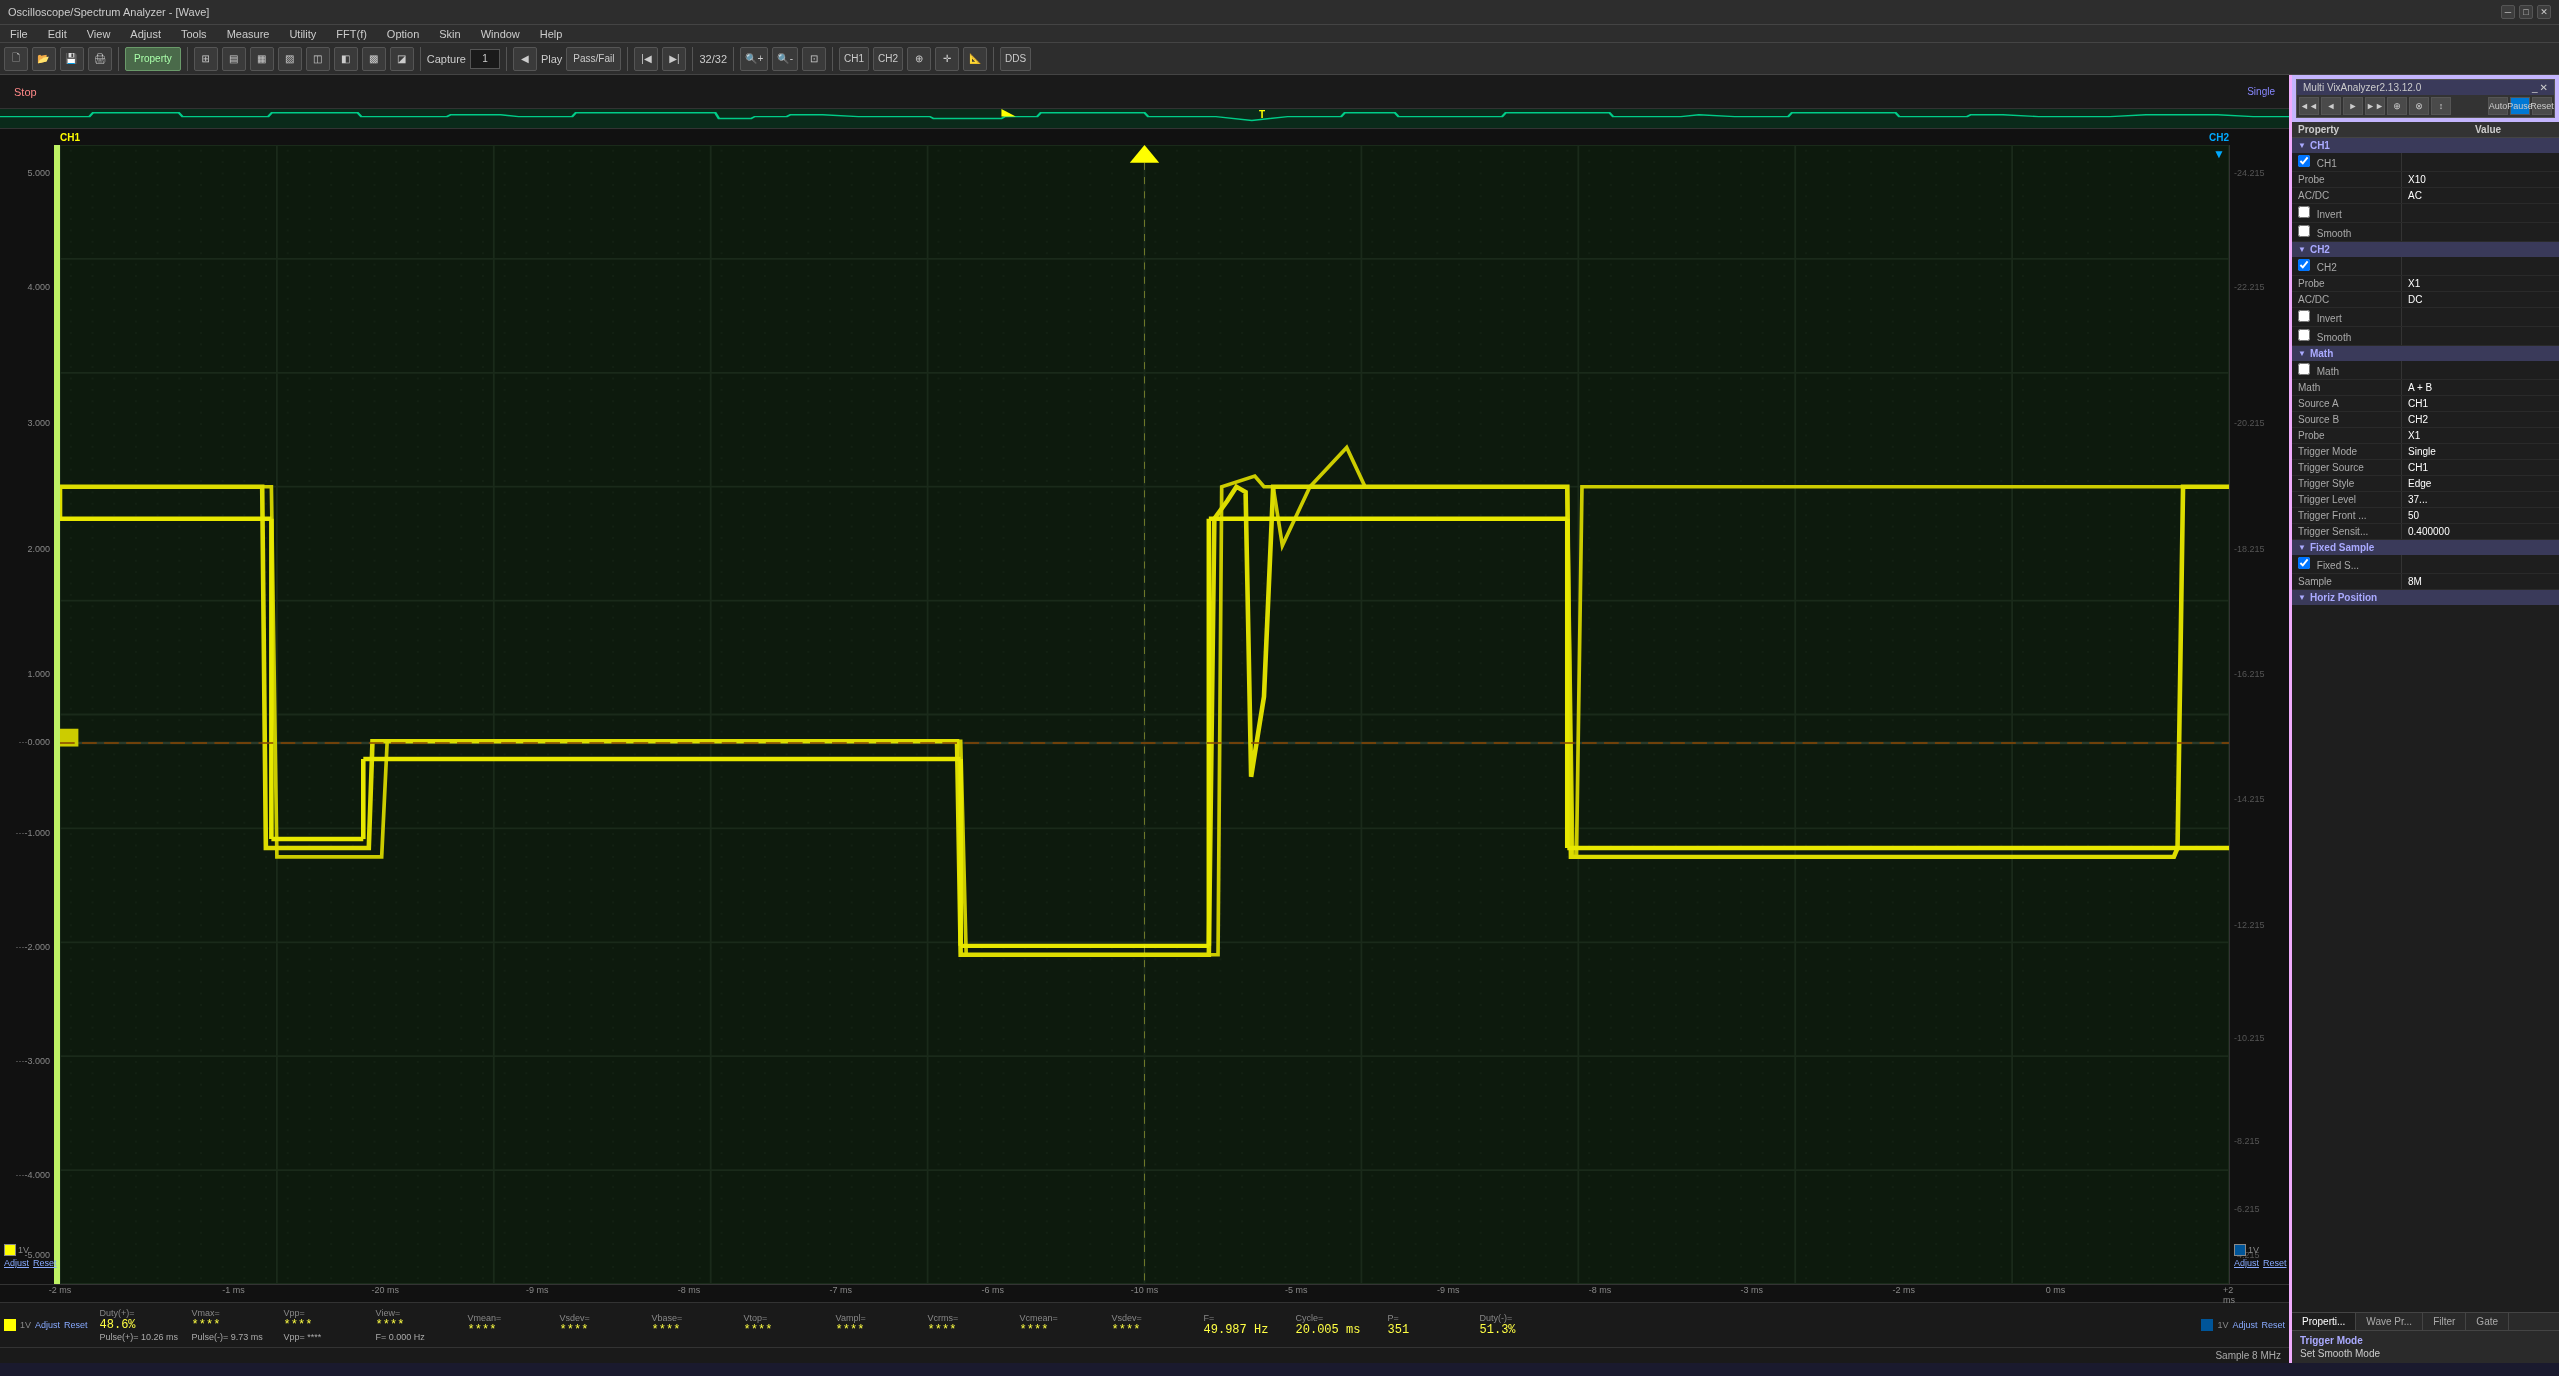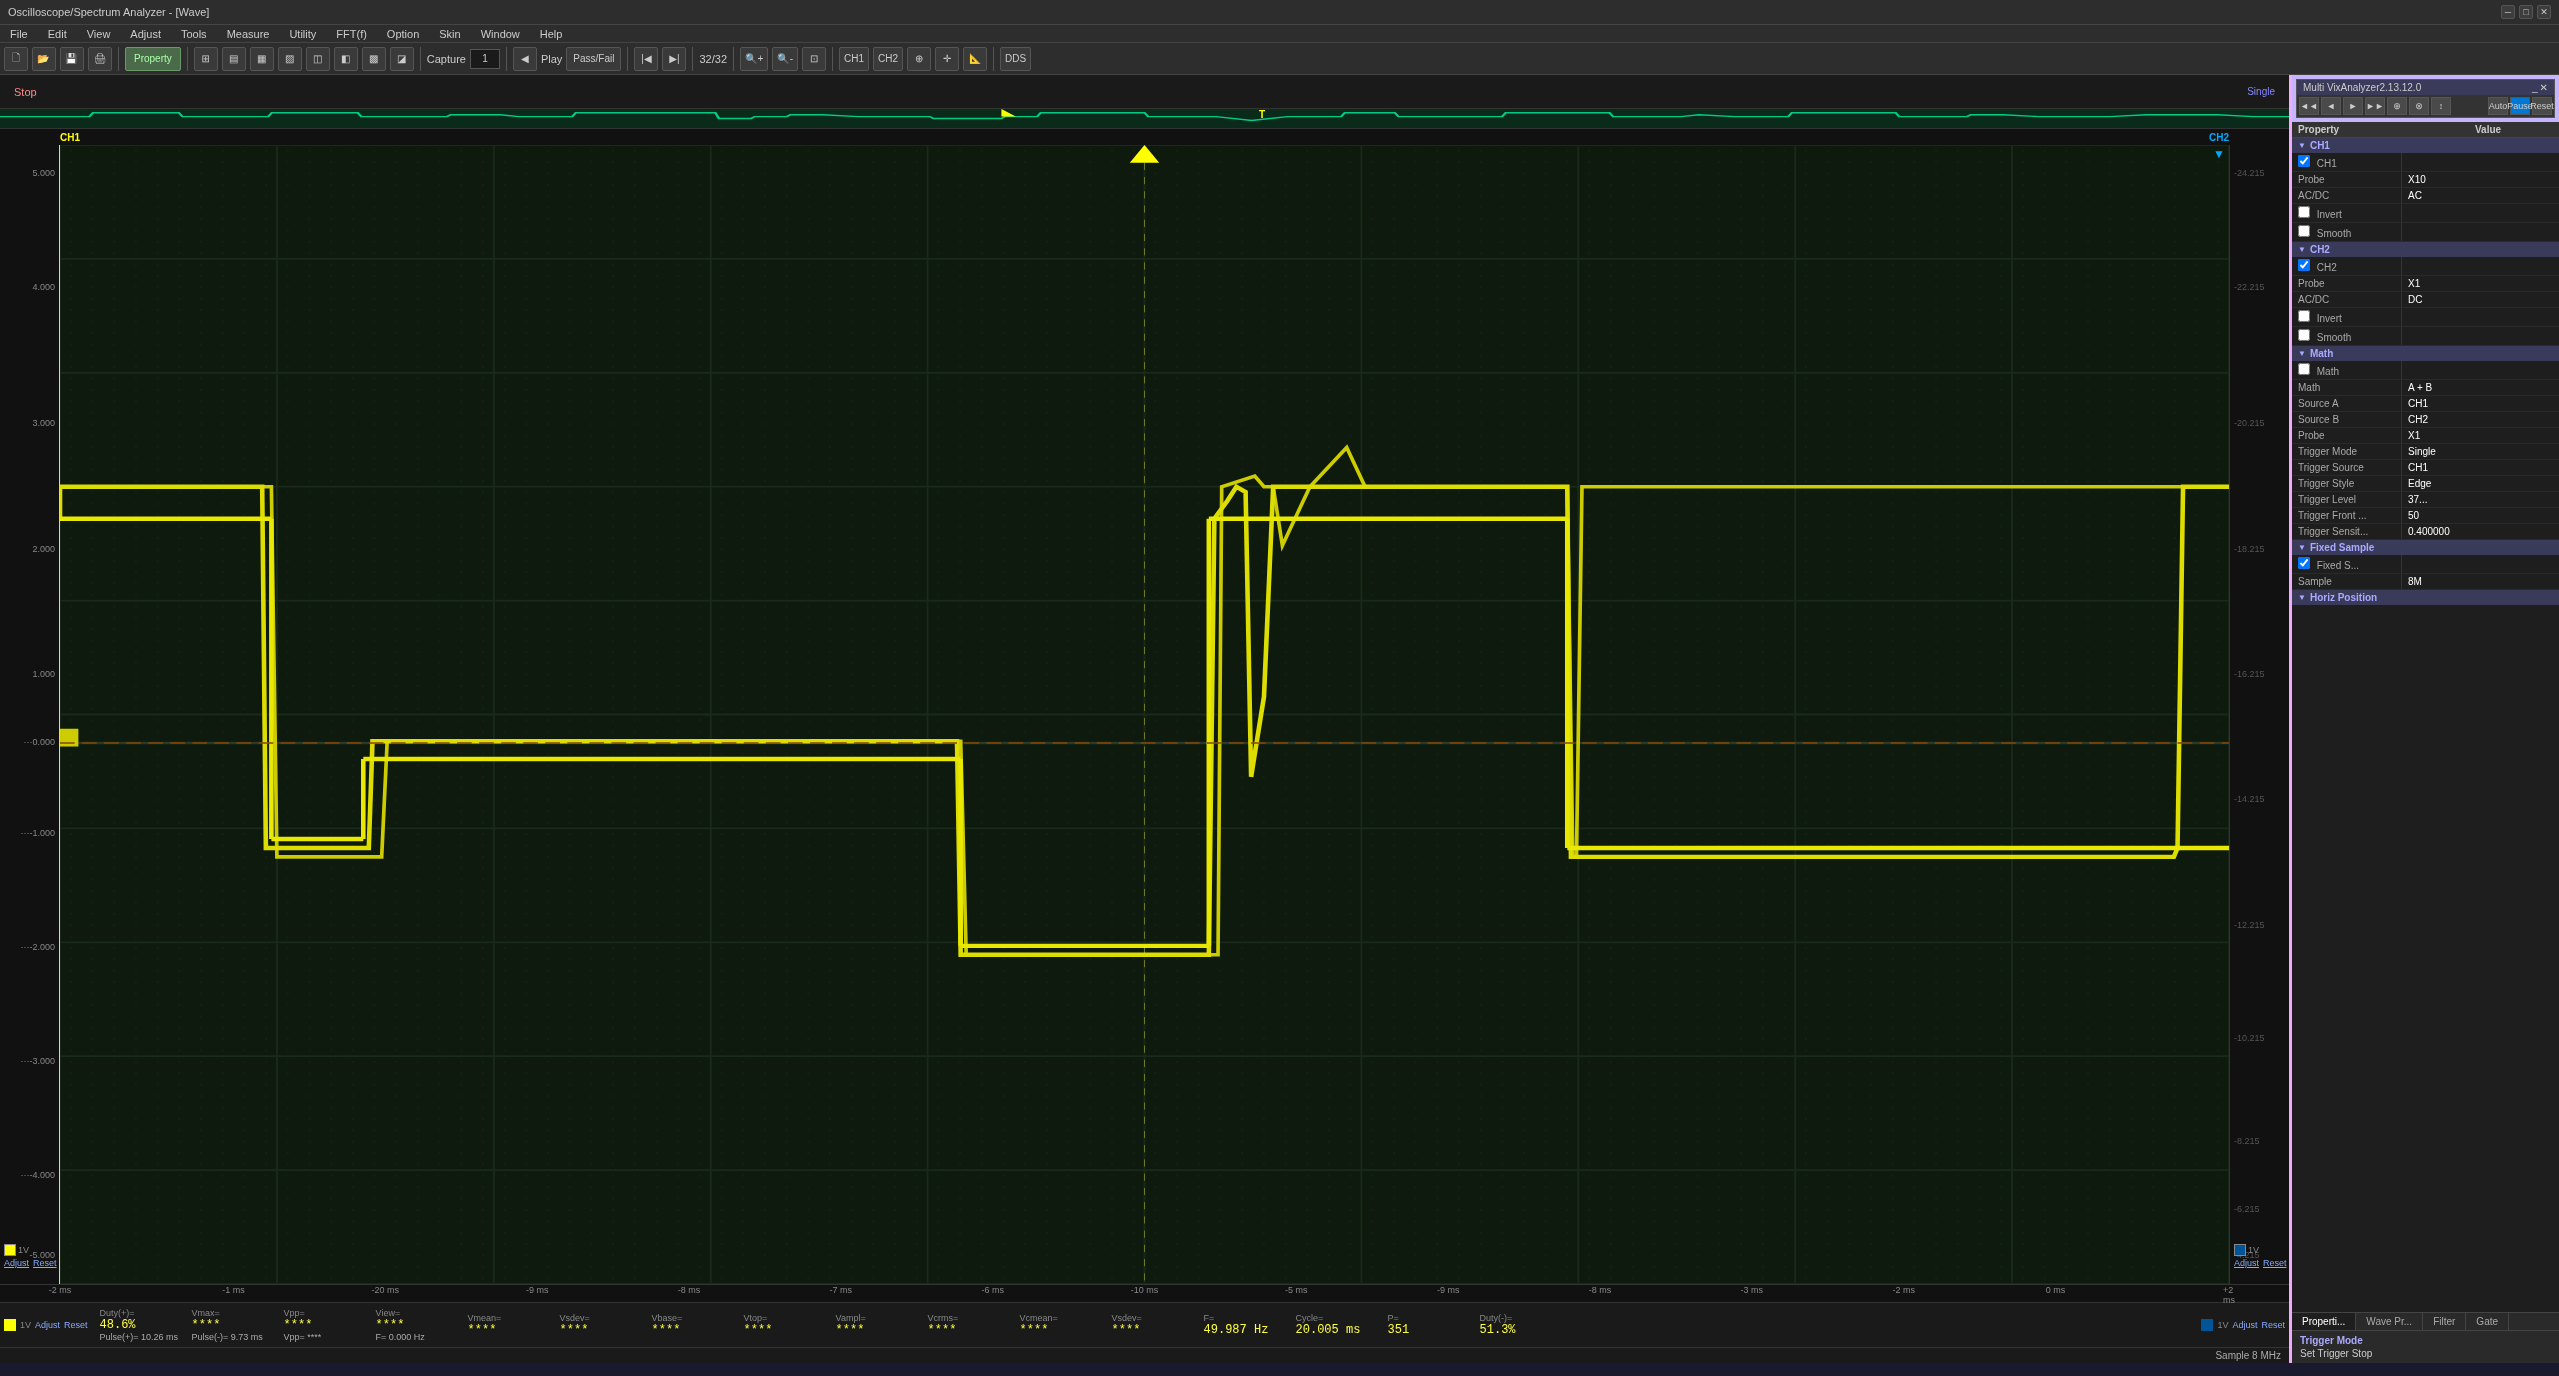--- a/index.html
+++ b/index.html
@@ -188,21 +188,21 @@
       <div style="position:absolute; top:0; left:55%; color:#ffff00; font-size:10px; font-weight:bold;">T</div>
     </div>
 
     <div style="display:flex; background:#111; height:16px; align-items:center; padding:0 60px 0 60px; justify-content:space-between;">
       <span style="color:#ffff00; font-size:10px; font-weight:bold;">CH1</span>
       <span style="color:#00aaff; font-size:10px; font-weight:bold;">CH2</span>
     </div>
 
     <div style="display:flex; flex:1; position:relative;">
 
-      <div style="width:60px; background:#111; position:relative; border-right:1px solid #bef264;">
+      <div style="width:60px; background:#111; position:relative; border-right:6px solid #bef264;">
         <div style="position:absolute;top:2%;right:4px;font-size:9px;color:#888;">5.000</div>
         <div style="position:absolute;top:12%;right:4px;font-size:9px;color:#888;">4.000</div>
         <div style="position:absolute;top:24%;right:4px;font-size:9px;color:#888;">3.000</div>
         <div style="position:absolute;top:35%;right:4px;font-size:9px;color:#888;">2.000</div>
         <div style="position:absolute;top:46%;right:4px;font-size:9px;color:#888;">1.000</div>
         <div style="position:absolute;top:52%;right:4px;font-size:9px;color:#888;">···0.000</div>
         <div style="position:absolute;top:60%;right:4px;font-size:9px;color:#888;">···-1.000</div>
         <div style="position:absolute;top:70%;right:4px;font-size:9px;color:#888;">···-2.000</div>
         <div style="position:absolute;top:80%;right:4px;font-size:9px;color:#888;">···-3.000</div>
         <div style="position:absolute;top:90%;right:4px;font-size:9px;color:#888;">···-4.000</div>
@@ -624,18 +624,18 @@
 
     <div id="right-tabs">
       <div class="right-tab active">Properti...</div>
       <div class="right-tab">Wave Pr...</div>
       <div class="right-tab">Filter</div>
       <div class="right-tab">Gate</div>
     </div>
 
     <div id="trigger-mode-panel">
       <div class="trig-title">Trigger Mode</div>
-      <div class="trig-detail">Set Trigger Stop</div>
+      <div class="trig-detail">Set Smooth Mode</div>
     </div>
 
   </div>
 
 </div>
 
 </body></html>

